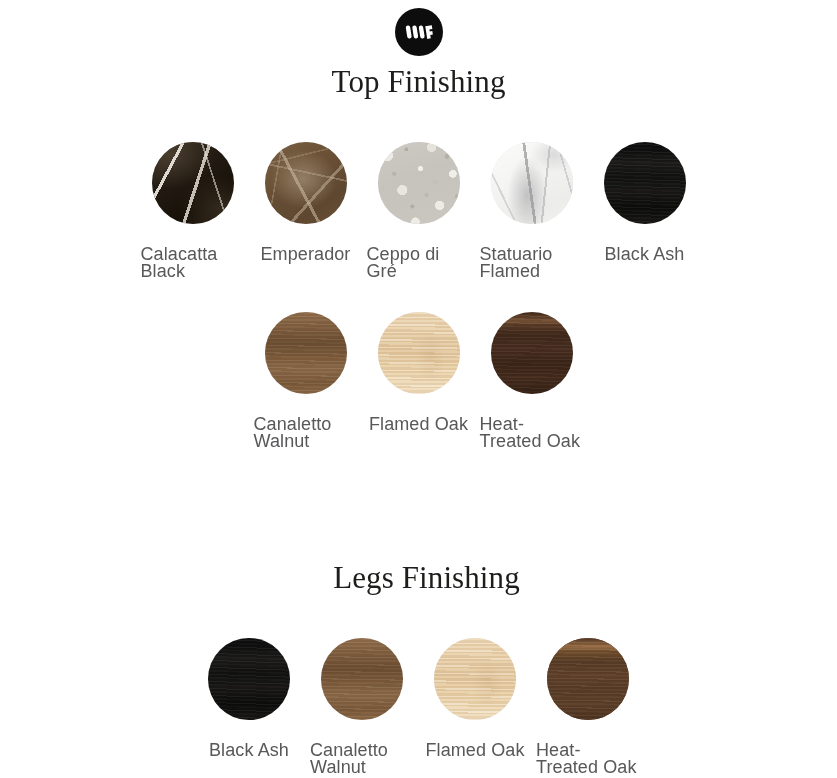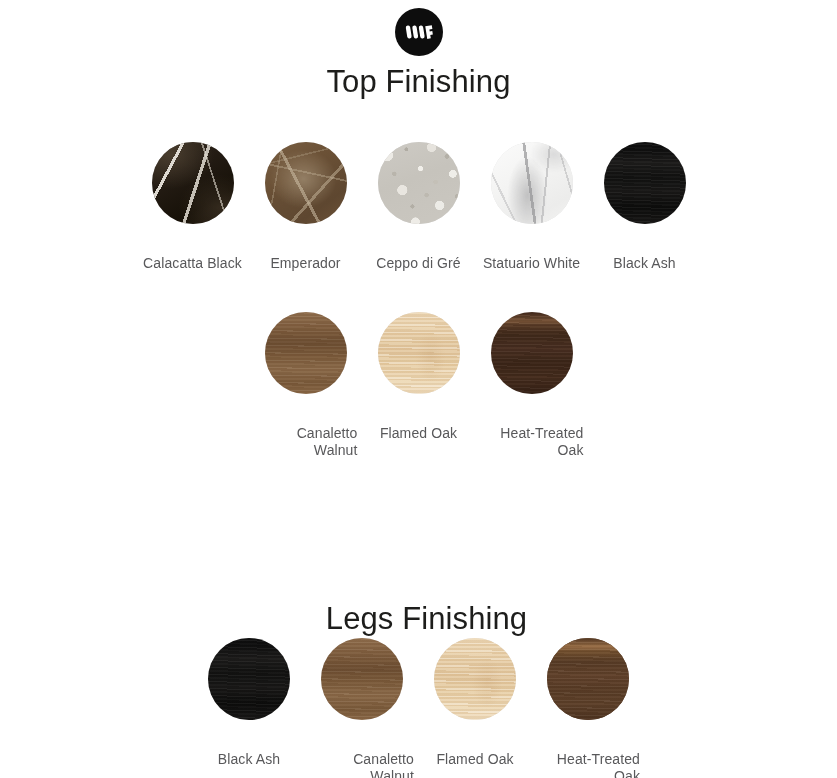--- a/index.html
+++ b/index.html
@@ -32,23 +32,24 @@
   .logo svg { position: absolute; top: 0; left: 0; }
 
   
   .section-title {
     text-align: center;
     font-size: 31px;
     font-weight: 400;
     letter-spacing: .1px;
     color: #1d1d1b;
     margin: 0;
+    font-family: Liberation Serif, serif;
   }
   .title-top  { position: absolute; top: 64px;  left: 0; right: 0; }
-  .title-legs { position: absolute; top: 560px; left: 16px; right: 0; margin-top: 41px; }
+  .title-legs { position: absolute; top: 560px; left: 16px; right: 0; }
 
   
   .row {
     position: absolute;
     left: 0; right: 0;
     display: flex;
     justify-content: center;
     align-items: flex-start;
   }
   .row-top-1  { top: 142px; }
@@ -68,24 +69,24 @@
     position: relative;
     overflow: hidden;
     background: #ddd;
   }
   .disc .tex {
     position: absolute;
     top: -12%; left: -12%;
     width: 124%; height: 124%;
   }
   .label {
-    margin-top: 31px;
-    font-size: 14px;
+    margin-top: 22px;
+    font-size: 18px;
     line-height: 17px;
-    text-align: right;
+    text-align: left;
     color: #58585a;
     letter-spacing: .1px;
     max-width: 104px;
   }
 
   
 
   
   .m-calacatta-black {
     background:
@@ -282,21 +283,21 @@
     <div class="swatch">
       <div class="disc">
         <div class="tex m-ceppo"></div>
       </div>
       <div class="label">Ceppo di Gré</div>
     </div>
     <div class="swatch">
       <div class="disc">
         <div class="tex m-statuario"></div>
       </div>
-      <div class="label">Statuario White</div>
+      <div class="label">Statuario Flamed</div>
     </div>
     <div class="swatch">
       <div class="disc">
         <div class="tex m-black-ash"></div>
       </div>
       <div class="label">Black Ash</div>
     </div>
   </div>
 
   <div class="row row-top-2">

